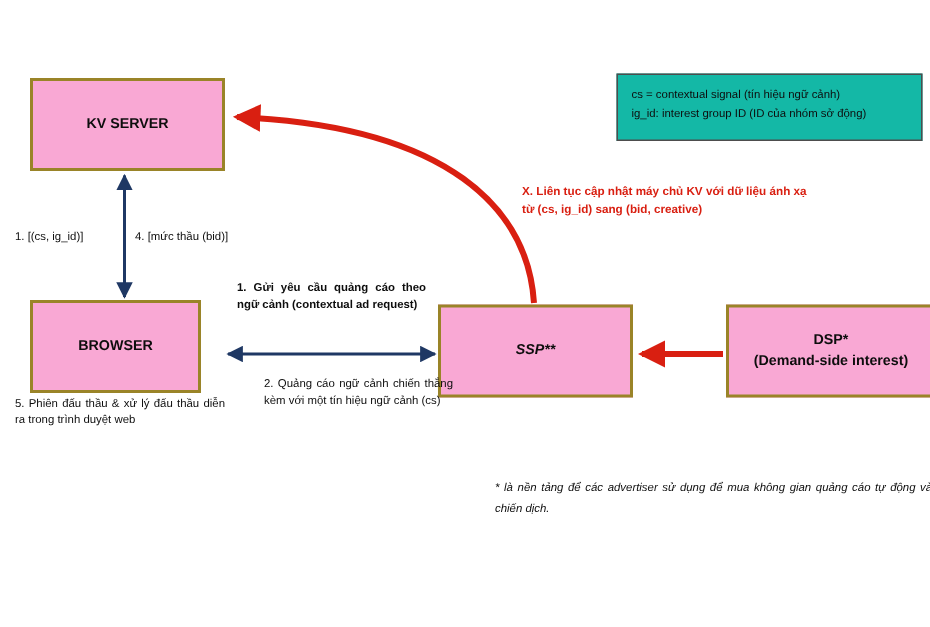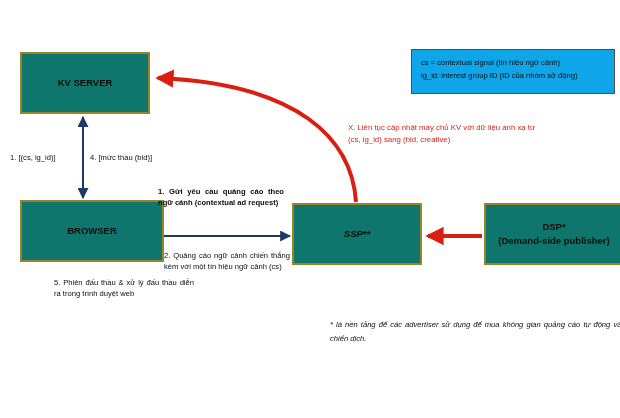--- a/index.html
+++ b/index.html
@@ -11,70 +11,70 @@
     position: relative;
     width: 620px;
     height: 418px;
     background: #ffffff;
     font-family: "Liberation Sans", sans-serif;
     overflow: hidden;
   }
   .node {
     position: absolute;
     box-sizing: border-box;
-    background: #0f766e;
+    background: #f9a8d4;
     border: 2px solid #9a8428;
     display: flex;
     flex-direction: column;
     align-items: center;
     justify-content: center;
     text-align: center;
     color: #0d0d0d;
     font-weight: bold;
     font-size: 9.5px;
     line-height: 1.45;
   }
   .node .ln { display: block; white-space: nowrap; }
   #node-kv      { left: 20px;  top: 52px;  width: 130px; height: 62px; }
-  #node-browser { left: 20px;  top: 200px; width: 144px; height: 62px; }
+  #node-browser { left: 20px;  top: 200px; width: 114px; height: 62px; }
   #node-ssp     { left: 292px; top: 203px; width: 130px; height: 62px; font-style: italic; }
   #node-dsp     { left: 484px; top: 203px; width: 140px; height: 62px; }
 
   #legend-box {
     position: absolute;
     left: 411px; top: 49px;
     width: 204px; height: 45px;
     box-sizing: border-box;
-    background: #0ea5e9;
+    background: #14b8a6;
     border: 1px solid #4d4d4d;
     padding: 7px 9px 0 9px;
     font-size: 7.6px;
     line-height: 1.7;
     color: #0d0d0d;
   }
   #legend-box div { white-space: nowrap; }
 
   .note {
     position: absolute;
     color: #0d0d0d;
     font-size: 7.6px;
     line-height: 1.45;
   }
   #note-red {
     left: 348px; top: 122px; width: 200px;
     color: #d91f11;
-    font-weight: normal;
+    font-weight: bold;
     font-size: 7.8px;
     line-height: 1.5;
   }
   #note-step1 { left: 158px; top: 186px; width: 126px; text-align: justify; font-weight: bold; }
-  #note-step2 { left: 164px; top: 250px; width: 126px; text-align: justify; }
+  #note-step2 { left: 176px; top: 250px; width: 126px; text-align: justify; }
   #note-step3 { left: 10px;  top: 152px; width: 70px; }
   #note-step4 { left: 90px;  top: 152px; width: 90px; white-space: nowrap; }
-  #note-step5 { left: 10px;  top: 277px; width: 140px; text-align: justify; margin-left: 44px; }
+  #note-step5 { left: 10px;  top: 263px; width: 140px; text-align: justify; }
 
   .footnote {
     position: absolute;
     left: 286px;
     width: 320px;
     font-style: italic;
     font-size: 7.6px;
     line-height: 1.85;
     color: #0d0d0d;
     text-align: justify;
@@ -123,21 +123,21 @@
   <div class="node" id="node-browser">
     <span class="ln">BROWSER</span>
   </div>
 
   <div class="node" id="node-ssp">
     <span class="ln">SSP**</span>
   </div>
 
   <div class="node" id="node-dsp">
     <span class="ln">DSP*</span>
-    <span class="ln">(Demand-side publisher)</span>
+    <span class="ln">(Demand-side interest)</span>
   </div>
 
   <div id="legend-box">
     <div>cs = contextual signal (tín hiệu ngữ cảnh)</div>
     <div>ig_id: interest group ID (ID của nhóm sở động)</div>
   </div>
 
   <div class="note" id="note-red">X. Liên tục cập nhật máy chủ KV với dữ liệu ánh xạ từ (cs, ig_id) sang (bid, creative)</div>
   <div class="note" id="note-step1">1. Gửi yêu cầu quảng cáo theo ngữ cảnh (contextual ad request)</div>
   <div class="note" id="note-step2">2. Quảng cáo ngữ cảnh chiến thắng kèm với một tín hiệu ngữ cảnh (cs)</div>

